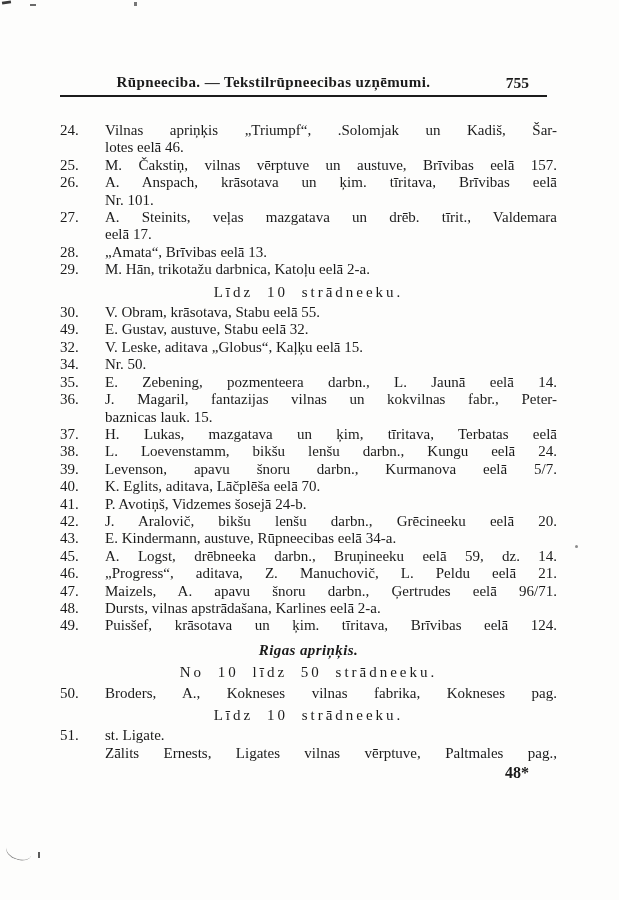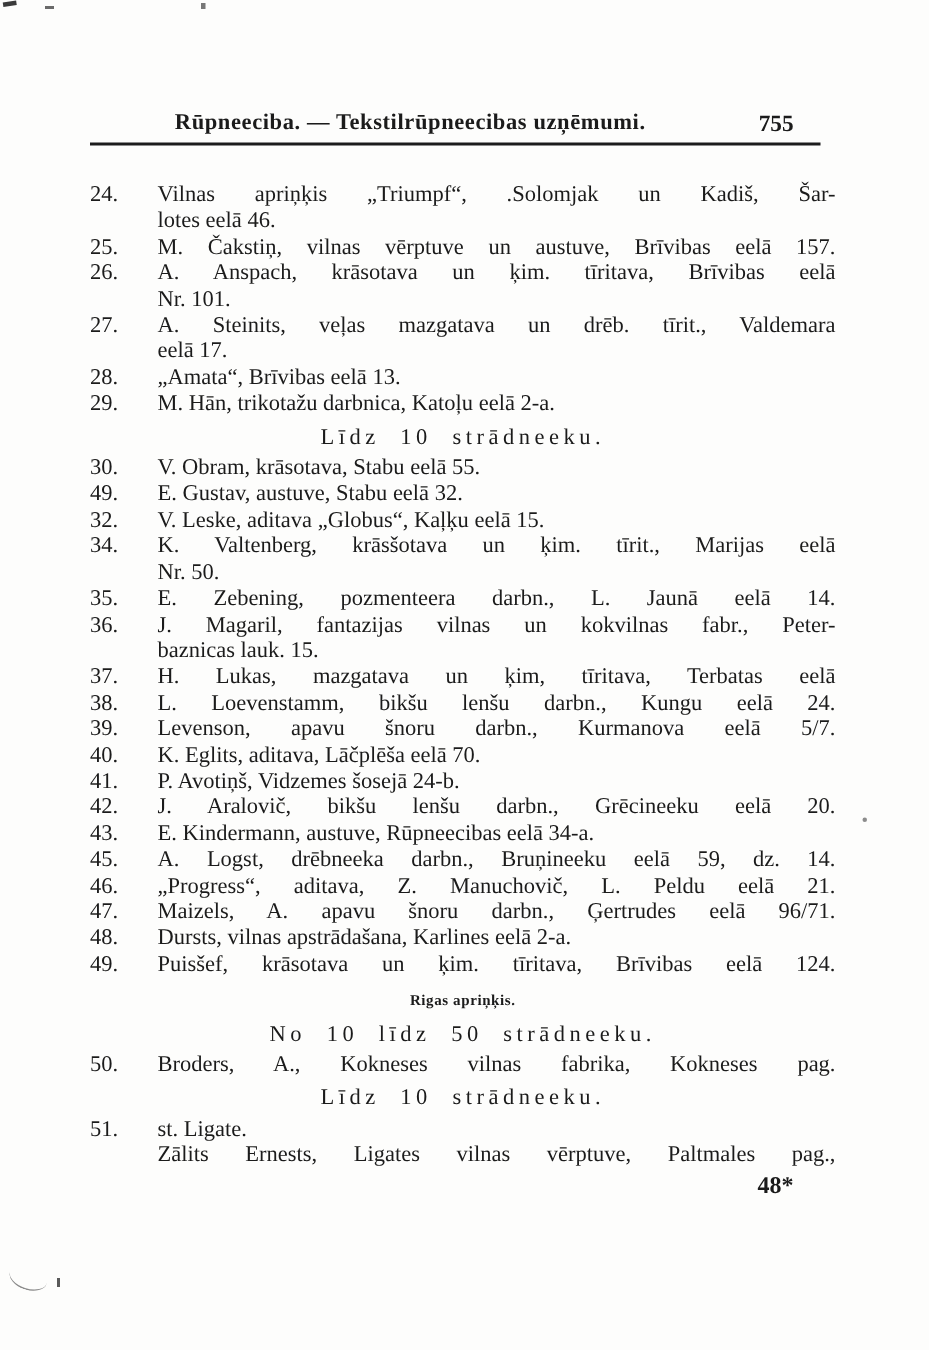--- a/index.html
+++ b/index.html
@@ -47,23 +47,24 @@
 
   .heading-spaced{
     text-align:center;
     letter-spacing:3px;
     word-spacing:7px;
     margin:5px 0 3px 0;
   }
   .heading-bold{
     text-align:center;
     font-weight:bold;
-    font-size:10px;
+    font-size:15px;
     letter-spacing:.4px;
     margin:7px 0 1px 0;
+    font-style:italic;
   }
 
   
   .footer{
     margin:2px 62px 0 60px;
     text-align:right;
     padding-right:28px;
     font-weight:bold;
     font-size:16px;
   }
@@ -149,21 +150,20 @@
       </div>
       <div class="entry">
         <span class="num">32.</span>
         <div class="entry-text">
           <div class="line">V. Leske, aditava „Globus“, Kaļķu eelā 15.</div>
         </div>
       </div>
       <div class="entry">
         <span class="num">34.</span>
         <div class="entry-text">
-          <div class="line fill">K. Valtenberg, krāsšotava un ķim. tīrit., Marijas eelā</div>
           <div class="line">Nr. 50.</div>
         </div>
       </div>
       <div class="entry">
         <span class="num">35.</span>
         <div class="entry-text">
           <div class="line fill">E. Zebening, pozmenteera darbn., L. Jaunā eelā 14.</div>
         </div>
       </div>
       <div class="entry">

